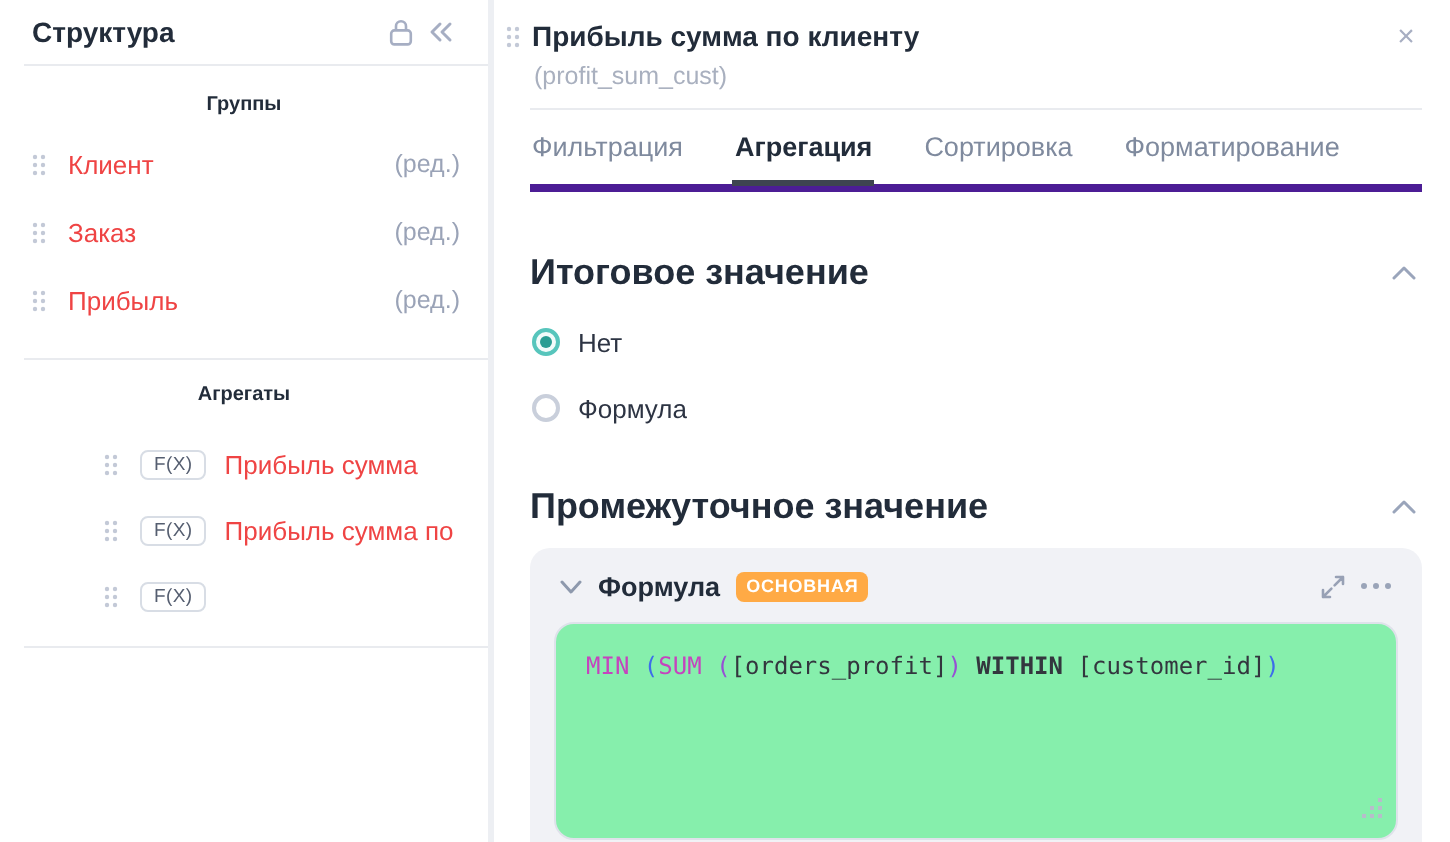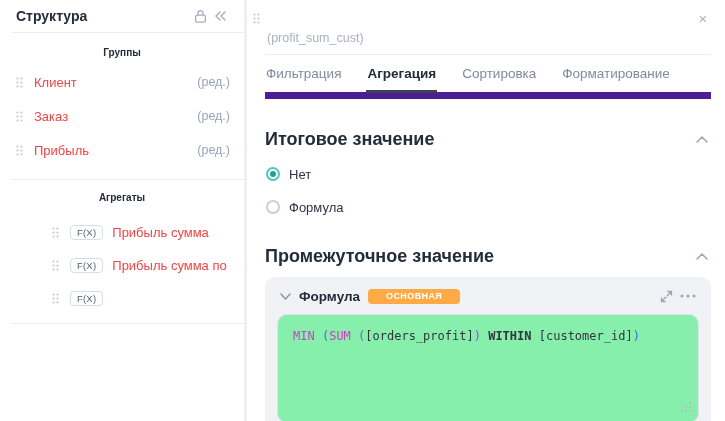--- a/index.html
+++ b/index.html
@@ -36,21 +36,21 @@
   .agg-rows{margin-top:6px;padding-left:36px;}
   
   .panel{flex:1;display:flex;flex-direction:column;padding-top:6px;min-width:0;}
   .p-header{display:flex;align-items:center;padding:2px 12px 0 6px;}
   .p-header .drag{margin-right:6px;}
   .p-title{font-size:14px;font-weight:700;color:#222c3a;}
   .close-btn{margin-left:auto;width:20px;height:20px;display:flex;align-items:center;justify-content:center;
     color:#a7aec2;font-size:15px;cursor:pointer;line-height:1;}
   .p-subtitle{margin:3px 14px 0 20px;color:#a9b0bf;font-size:12.5px;}
   .p-divider{border-top:1px solid #e9ebef;margin:9px 14px 0 18px;}
-  .tabs{display:flex;gap:24px;margin:0 14px 0 18px;border-bottom:7px solid #4c1d95;}
+  .tabs{display:flex;gap:24px;margin:0 14px 0 18px;border-bottom:4px solid #4c1d95;}
   .tab{padding:11px 1px 9px 1px;font-size:13.5px;font-weight:500;color:#7f8a9e;cursor:pointer;
     border-bottom:3px solid transparent;margin-bottom:-1px;}
   .tab.active{color:#222c3a;font-weight:700;border-bottom-color:#3e4450;}
   .section-head{display:flex;align-items:center;margin:30px 14px 0 18px;}
   .section-head .h{font-size:18px;font-weight:700;color:#222c3a;}
   .section-head .spacer{flex:1;}
   .chev-btn{width:18px;height:18px;display:flex;align-items:center;justify-content:center;cursor:pointer;}
   .radios{margin:15px 0 0 19px;display:flex;flex-direction:column;gap:15px;}
   .radio-row{display:flex;align-items:center;height:18px;cursor:pointer;}
   .radio-circle{width:14px;height:14px;border-radius:50%;border:2px solid #c9cfdb;background:#fff;
@@ -58,21 +58,21 @@
   .radio-row.selected .radio-circle{border-color:var(--accent-teal);background:#f2fbfa;}
   .radio-row.selected .radio-circle::after{content:"";position:absolute;left:2px;top:2px;width:6px;height:6px;
     border-radius:50%;background:var(--accent-teal-dot);}
   .radio-label{color:#2d3443;}
   
   .card{margin:10px 14px 0 18px;background:#f1f2f6;border-radius:10px;padding:9px 12px 11px 12px;height:157px;}
   .card-head{display:flex;align-items:center;height:20px;}
   .card-head .chev{width:16px;height:16px;display:flex;align-items:center;justify-content:center;cursor:pointer;margin-right:6px;}
   .card-title{font-size:13.5px;font-weight:700;color:#222c3a;margin-right:8px;}
   .main-badge{background:var(--badge-orange);color:#fff;font-size:9px;font-weight:700;letter-spacing:.4px;
-    border-radius:4px;padding:3px 18px;line-height:1;}
+    border-radius:4px;padding:3px 5px;line-height:1;}
   .card-head .spacer{flex:1;}
   .icon-btn{width:22px;height:22px;display:flex;align-items:center;justify-content:center;cursor:pointer;}
   .code-box{margin-top:8px;background:#86efac;border:1px solid #dee2ea;border-radius:10px;height:109px;
     padding:13px 15px;position:relative;}
   .code{font-family:"DejaVu Sans Mono", monospace;font-size:12px;line-height:1.4;white-space:pre;}
   .tok-fn{color:var(--code-fn);}
   .tok-p1{color:var(--code-p1);}
   .tok-p2{color:var(--code-p2);}
   .tok-id{color:var(--code-id);}
   .tok-kw{color:var(--code-id);font-weight:700;}
@@ -215,20 +215,21 @@
           <g fill="#c3c9d7">
             <circle cx="1.5" cy="1.5" r="1.1"></circle>
             <circle cx="5.5" cy="1.5" r="1.1"></circle>
             <circle cx="1.5" cy="5.5" r="1.1"></circle>
             <circle cx="5.5" cy="5.5" r="1.1"></circle>
             <circle cx="1.5" cy="9.5" r="1.1"></circle>
             <circle cx="5.5" cy="9.5" r="1.1"></circle>
           </g>
         </svg>
     </span>
+    <span class="p-title">Прибыль сумма по клиенту</span>
     <span class="close-btn">×</span>
   </div>
   <div class="p-subtitle">(profit_sum_cust)</div>
   <div class="p-divider"></div>
 
   <div class="tabs">
     <span class="tab">Фильтрация</span>
     <span class="tab active">Агрегация</span>
     <span class="tab">Сортировка</span>
     <span class="tab">Форматирование</span>

